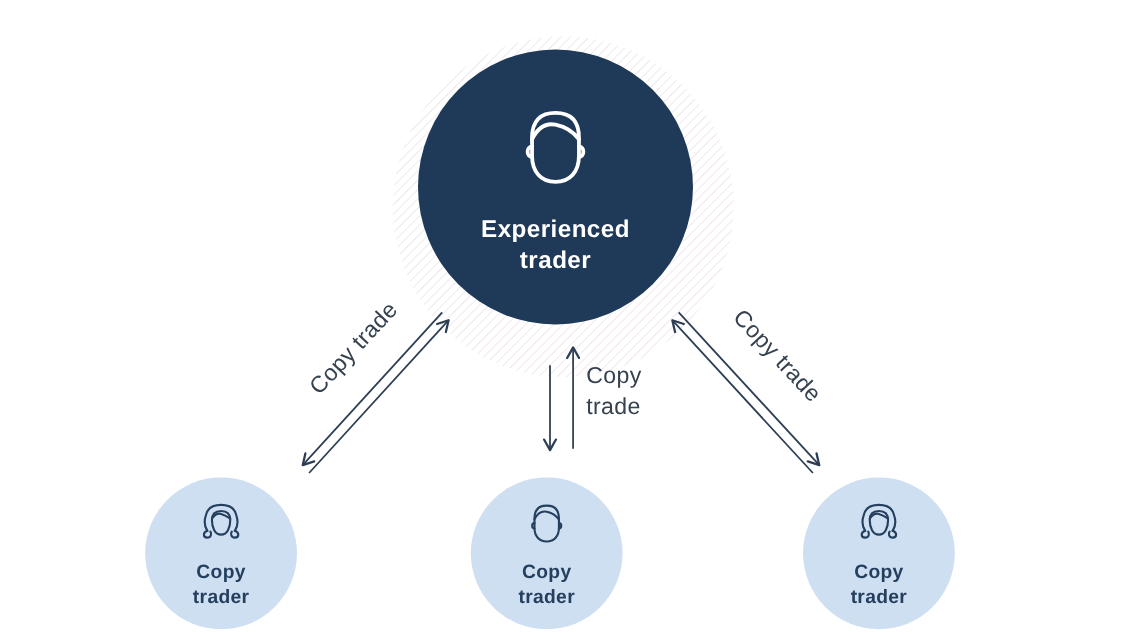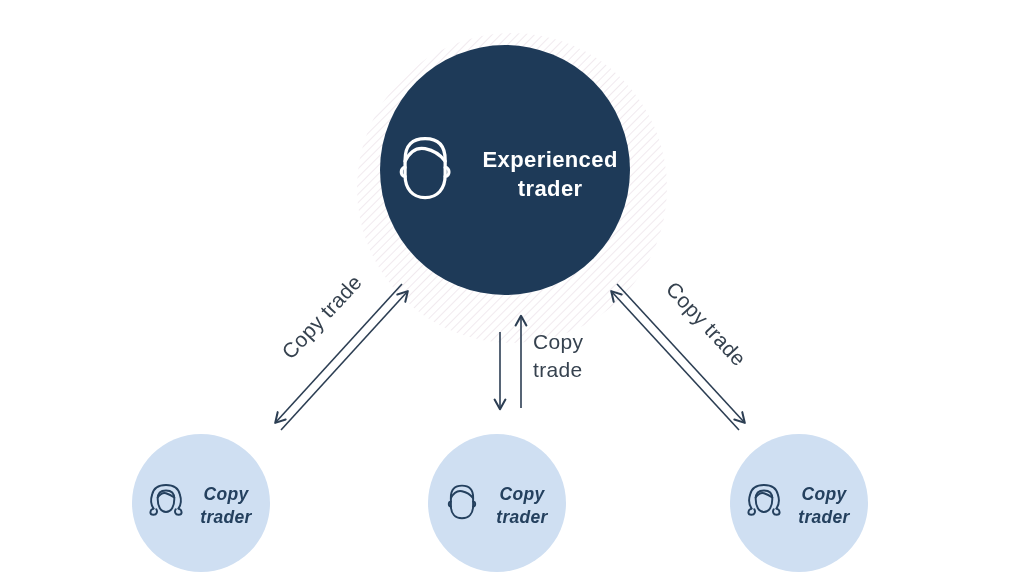--- a/index.html
+++ b/index.html
@@ -16,20 +16,21 @@
   }
   .layer-svg {
     position: absolute;
     left: 0; top: 0;
     width: 1024px; height: 576px;
   }
   .node {
     position: absolute;
     border-radius: 50%;
     display: flex;
+    flex-direction: column;
     align-items: center;
     justify-content: center;
   }
   .big-node {
     left: 380px; top: 45px;
     width: 250px; height: 250px;
     background: #1e3a58;
   }
   .big-node .node-label {
     width: 170px;
@@ -47,21 +48,20 @@
   }
   .small-node .node-label {
     width: 70px;
     margin-top: 6px;
     text-align: center;
     color: #24405e;
     font-size: 17.5px;
     font-weight: 700;
     letter-spacing: 0.3px;
     line-height: 1.3;
-    font-style: italic;
   }
   .small-node-1 { left: 132px; top: 434px; }
   .small-node-2 { left: 428px; top: 434px; }
   .small-node-3 { left: 730px; top: 434px; }
   .node-icon { display: block; }
   .edge-label {
     position: absolute;
     color: #36424f;
     font-size: 21px;
     letter-spacing: 0.3px;

